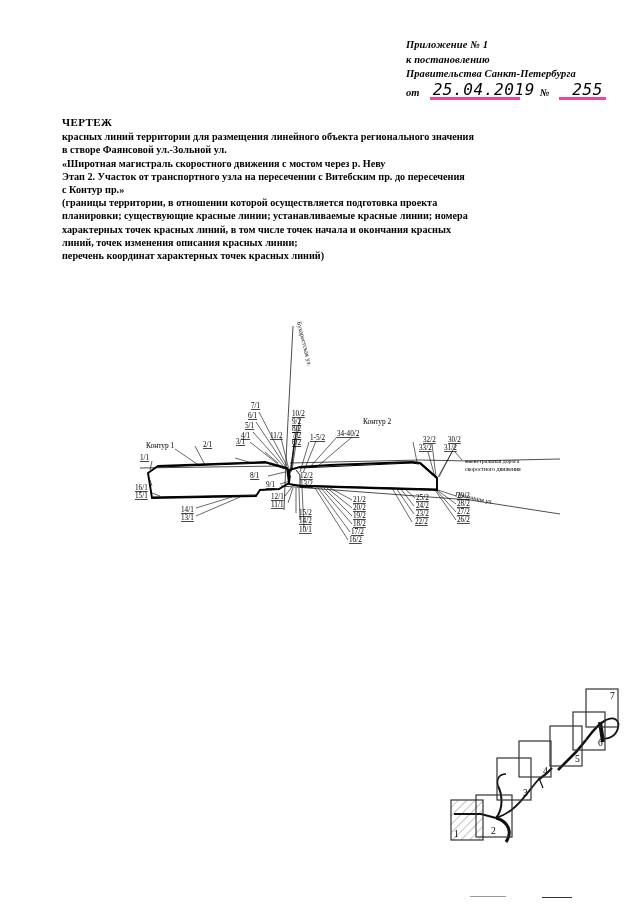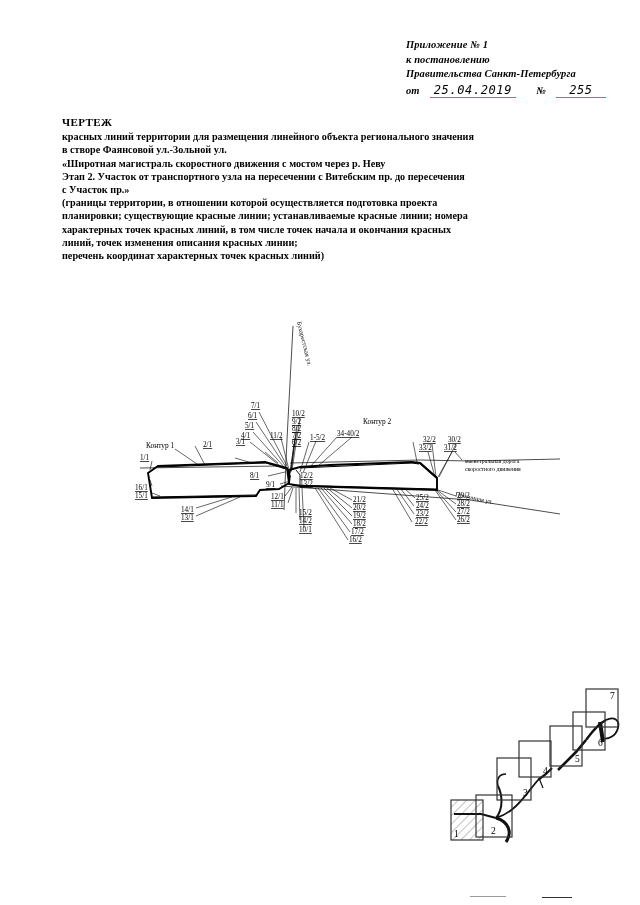--- a/index.html
+++ b/index.html
@@ -17,27 +17,27 @@
   
   .hdr{
     position:absolute;left:406px;top:38px;width:200px;
     font-size:10.5px;line-height:14.6px;font-weight:600;
     letter-spacing:.1px;
     font-style:italic;
   }
   .hdr div{white-space:nowrap;}
   .hdr .datarow{display:flex;align-items:flex-end;gap:10px;margin-top:1px;}
   .fill{
-    border-bottom:1px solid #ec4899;
+    border-bottom:3px solid #ec4899;
     font-family:"DejaVu Sans Mono","Liberation Mono",monospace;
-    font-size:12px;font-weight:400;letter-spacing:.6px;
+    font-size:16px;font-weight:400;letter-spacing:.6px;
     padding:0 3px 0 3px;display:inline-block;text-align:center;
   }
   .fill.date{width:84px;}
-  .fill.num{width:46px;}
+  .fill.num{width:46px;text-align:right;}
 
   
   .titleblock{
     position:absolute;left:62px;top:116px;width:516px;
     text-align:left;font-weight:bold;font-size:10.2px;line-height:13.2px;
   }
   .titleblock .t-main{font-size:11px;letter-spacing:.4px;margin-bottom:1px;}
   .titleblock p{margin:0;}
   .titleblock .sp{margin-top:0px;}
 
@@ -72,21 +72,21 @@
       <span class="fill num">255</span>
     </div>
   </div>
 
   <div class="titleblock">
     <p class="t-main">ЧЕРТЕЖ</p>
     <p>красных линий территории для размещения линейного объекта регионального значения</p>
     <p>в створе Фаянсовой ул.-Зольной ул.</p>
     <p>«Широтная магистраль скоростного движения с мостом через р. Неву</p>
     <p>Этап 2. Участок от транспортного узла на пересечении с Витебским пр. до пересечения</p>
-    <p>с Участок пр.»</p>
+    <p>с Контур пр.»</p>
     <p class="sp">(границы территории, в отношении которой осуществляется подготовка проекта</p>
     <p>планировки; существующие красные линии; устанавливаемые красные линии; номера</p>
     <p>характерных точек красных линий, в том числе точек начала и окончания красных</p>
     <p>линий, точек изменения описания красных линии;</p>
     <p>перечень координат характерных точек красных линий)</p>
   </div>
 
   <div class="drawing">
     <svg width="640" height="290" viewBox="0 0 640 290" xmlns="http://www.w3.org/2000/svg">
       <g fill="none" stroke="#000" stroke-linejoin="miter" stroke-linecap="butt">

